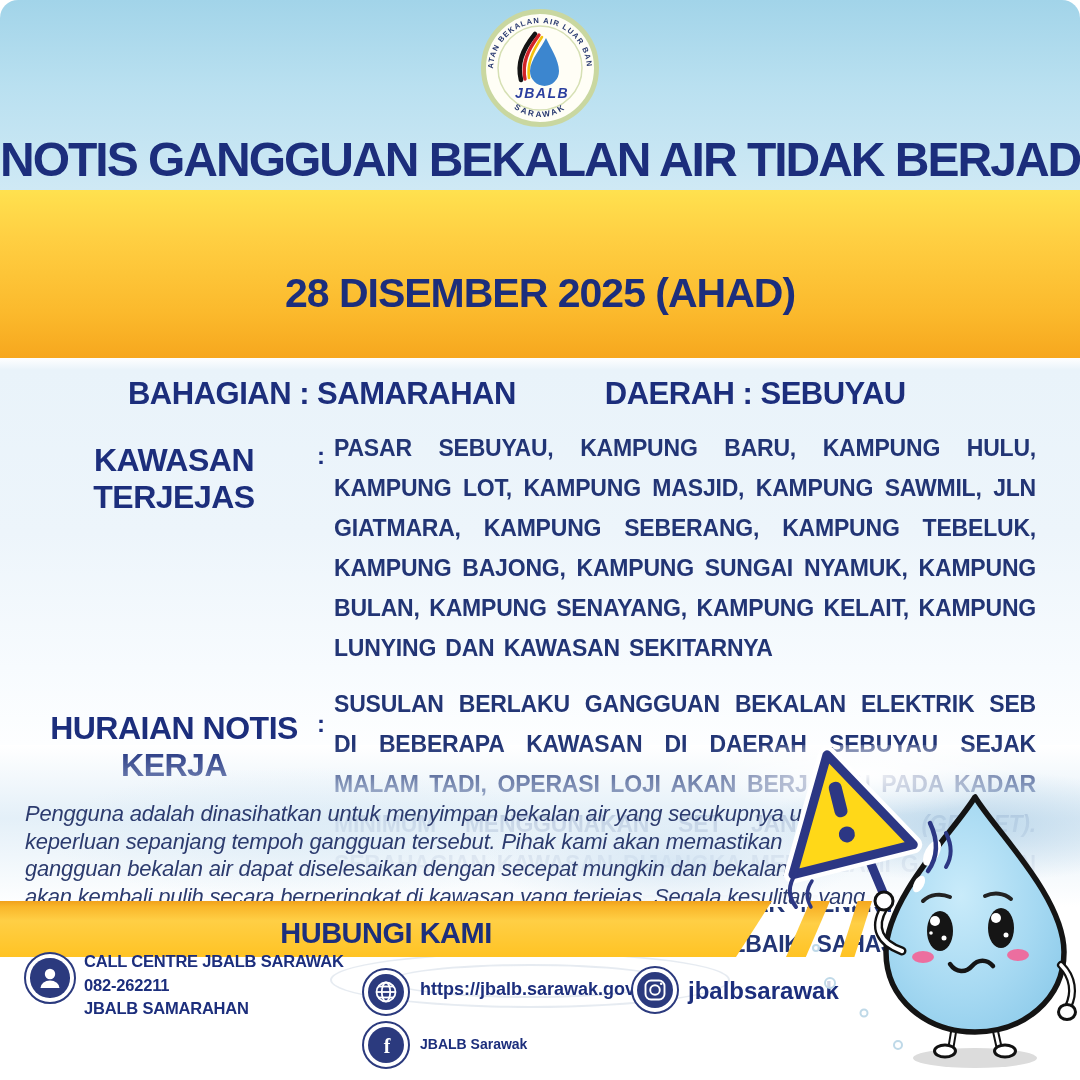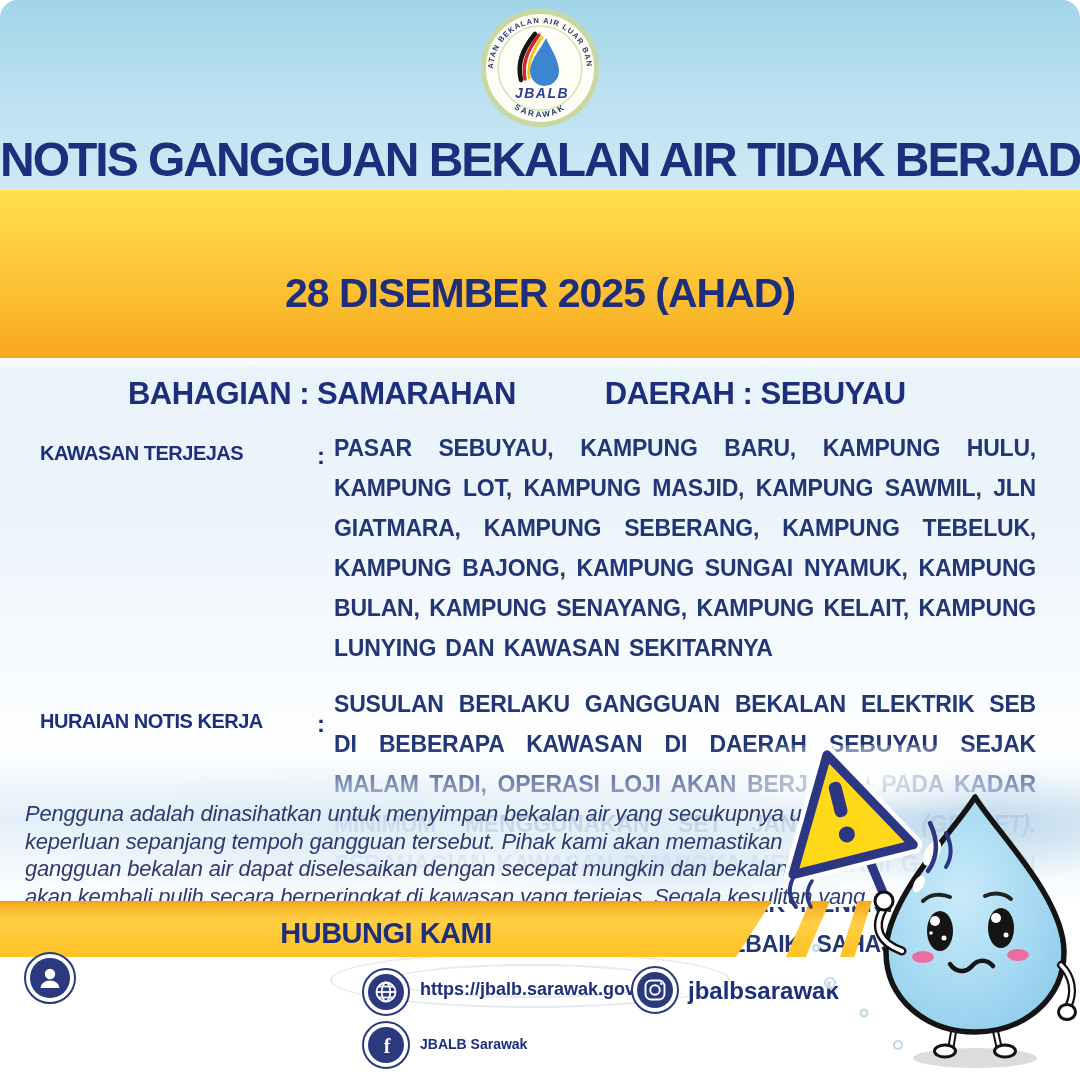--- a/index.html
+++ b/index.html
@@ -23,21 +23,21 @@
 
   
   .content { position:absolute; top:358px; left:0; width:100%; height:387px;
              background:linear-gradient(180deg,#ffffff 0px,#e9f3fa 12px,#edf5fb 45%,#f7fbfe 80%,#fdfeff 100%); }
   .region-row { display:flex; padding-top:18px; }
   .region-row .bahagian { width:56%; text-align:center;padding-left:39px; }
   .region-row .daerah { width:44%; text-align:left; }
   .region-row span { font-size:31px; font-weight:700; letter-spacing:-0.5px; color:#1c2e7c; font-stretch:condensed; }
 
   .detail-row { display:grid; grid-template-columns:268px 26px 1fr; padding:0 44px 0 40px; margin-top:16px; }
-  .detail-label { font-size:20px; font-weight:700; letter-spacing:-0.5px; color:#1c2e7c; font-stretch:condensed; }
+  .detail-label { font-size:32px; font-weight:700; letter-spacing:-0.5px; color:#1c2e7c; font-stretch:condensed;text-align:center; }
   .detail-colon { font-size:24px; font-weight:700; color:#1c2e7c; text-align:center; }
   .detail-text { font-size:23px; line-height:40px; font-weight:700; letter-spacing:-0.2px; word-spacing:3px;
                  color:#223575; text-align:justify; font-stretch:condensed; }
   .pad-k { padding-top:14px; } .pad-h { padding-top:26px; }
   .italic { font-style:italic; }
 
   
   .splash { position:absolute; top:745px; left:0; width:100%; height:162px; z-index:0;
     background:
       radial-gradient(ellipse 230px 60px at 80% 18%, rgba(255,255,255,0.95), rgba(255,255,255,0) 70%),
@@ -154,20 +154,23 @@
 
   <div class="icon-ring pos-person">
     <div class="icon-core">
       <svg width="30" height="30" viewBox="0 0 30 30">
         <circle cx="15" cy="11" r="5.2" fill="#ffffff"></circle>
         <path d="M5.5,25 a9.5,7.5 0 0 1 19,0 Z" fill="#ffffff"></path>
       </svg>
     </div>
   </div>
   <div class="ftext cc-block">
+    <div>CALL CENTRE JBALB SARAWAK</div>
+    <div>082-262211</div>
+    <div>JBALB SAMARAHAN</div>
   </div>
 
   <div class="icon-ring pos-globe">
     <div class="icon-core">
       <svg width="28" height="28" viewBox="0 0 28 28" fill="none" stroke="#ffffff" stroke-width="1.8">
         <circle cx="14" cy="14" r="9.5"></circle>
         <ellipse cx="14" cy="14" rx="4.2" ry="9.5"></ellipse>
         <line x1="4.5" y1="14" x2="23.5" y2="14"></line>
         <line x1="6" y1="8.5" x2="22" y2="8.5"></line>
         <line x1="6" y1="19.5" x2="22" y2="19.5"></line>

